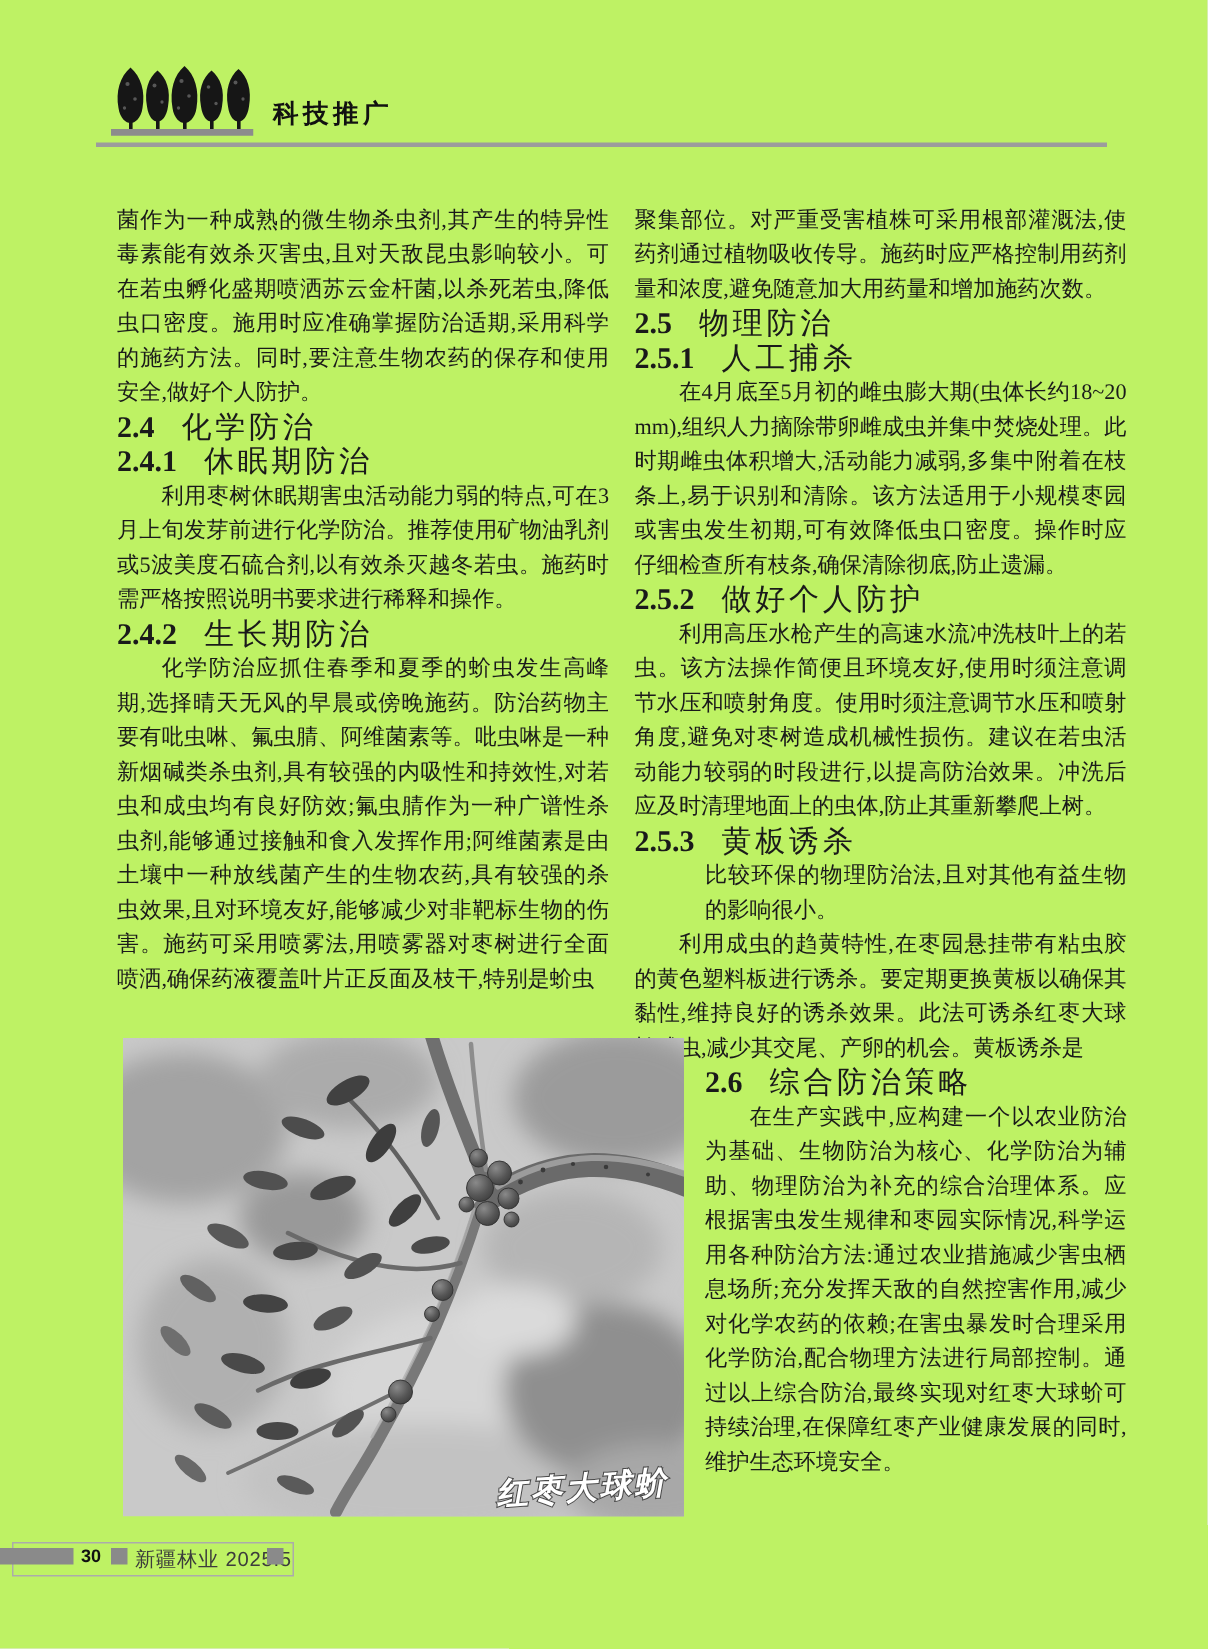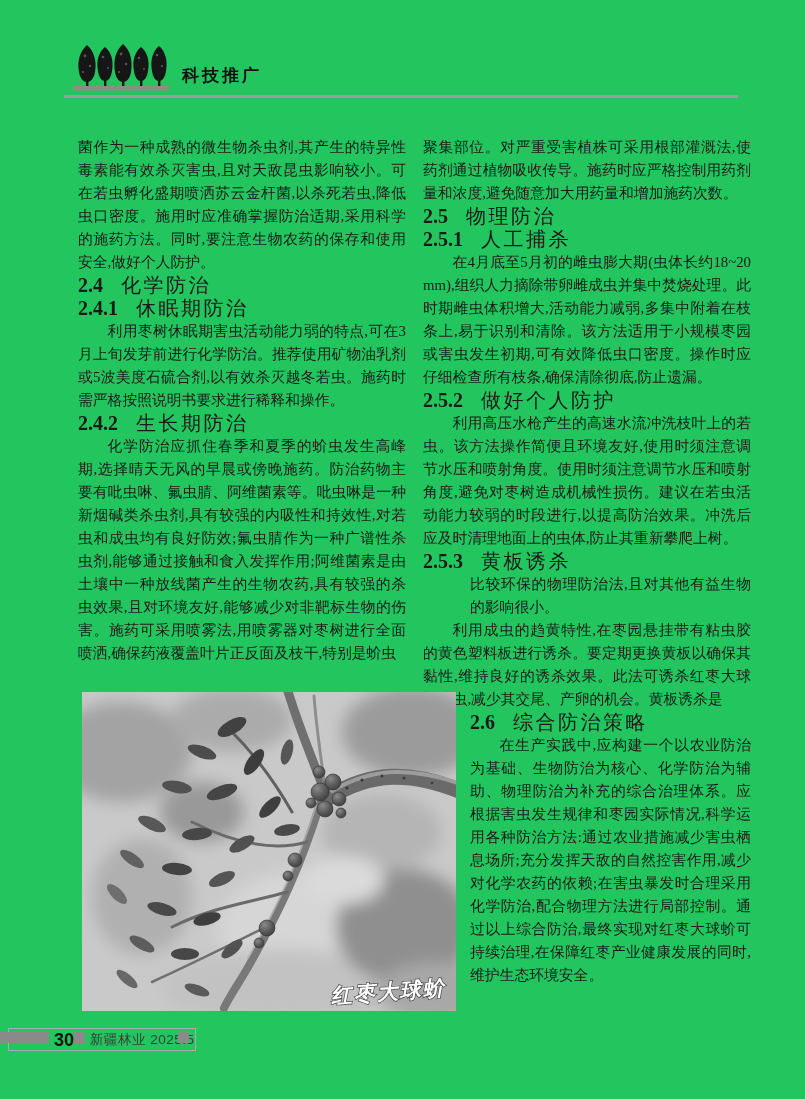--- a/index.html
+++ b/index.html
@@ -1,19 +1,19 @@
 <!DOCTYPE html>
 <html><head>
 <meta charset="utf-8">
 <style>
   * { margin:0; padding:0; box-sizing:border-box; }
   html,body { background:#e8e8e8; }
   .page {
     position:relative; width:805px; height:1099px; margin:0 auto;
-    background:#22c55e; overflow:hidden;
+    background:#bef264; overflow:hidden;
     font-family:"Liberation Serif","DejaVu Serif",serif;
     color:#1a1a1a;
   }
   
   .logo { position:absolute; left:74px; top:44px; width:95px; height:49px; }
   .header-label {
     position:absolute; left:182px; top:64px;
     font-family:"Liberation Sans","DejaVu Sans",sans-serif;
     font-size:17px; font-weight:bold; letter-spacing:3px; color:#111;
   }
@@ -29,21 +29,21 @@
   .htitle { margin-left:0.9em; letter-spacing:2.5px; }
   .indent-block { margin-left:47px; }
   
   .photo { position:absolute; left:82px; top:692px; width:374px; height:319px; }
   .photo svg { display:block; width:100%; height:100%; }
   
   .footer-box { position:absolute; left:8px; top:1028px; width:188px; height:23px; border:1px solid #ababab; }
   .footer-bar { position:absolute; left:0; top:1032px; width:49px; height:11px; background:#8a8a8a; }
   .footer-num {
     position:absolute; left:54px; top:1030px; font-family:"Liberation Sans","DejaVu Sans",sans-serif;
-    font-size:18px; font-weight:600; color:#111;
+    font-size:12px; font-weight:600; color:#111;
   }
   .footer-sq1 { position:absolute; left:74px; top:1032px; width:11px; height:11px; background:#8a8a8a; }
   .footer-journal {
     position:absolute; left:90px; top:1031px; font-family:"Liberation Sans","DejaVu Sans",sans-serif;
     font-size:13.5px; color:#3c3c3c; letter-spacing:0.5px;
   }
   .footer-sq2 { position:absolute; left:178px; top:1032px; width:11px; height:11px; background:#8a8a8a; }
 </style>
 </head>
 <body>

